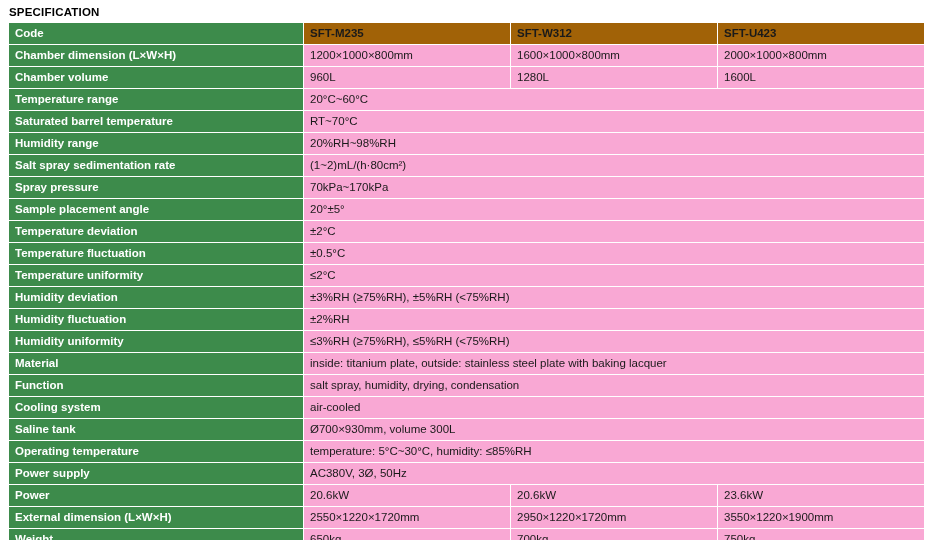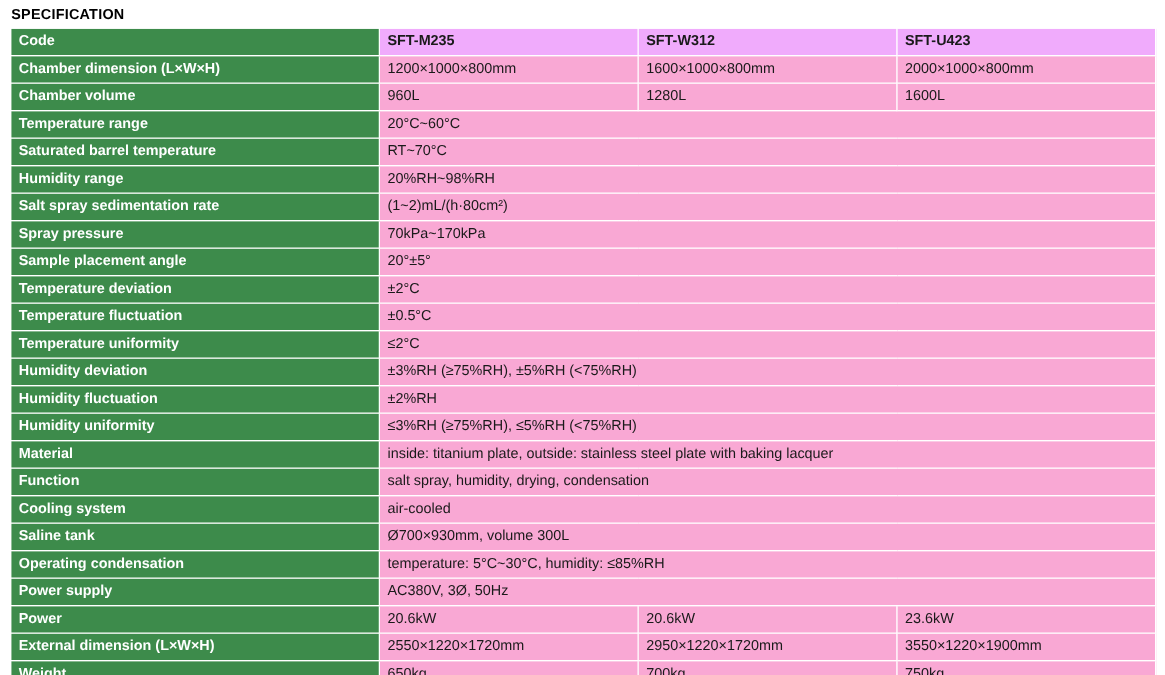--- a/index.html
+++ b/index.html
@@ -53,21 +53,21 @@
   }
   td.val {
     background: #f9a8d4;
     color: #1a1a1a;
     border: 1px solid #ffffff;
   }
   tr.header td.label {
     background: #3d8b4b;
   }
   tr.header td.val {
-    background: #f0abfc;
+    background: #a16207;
     font-weight: bold;
   }
 </style>
 </head>
 <body>
 
 <div class="page">
   <div class="spec-title">SPECIFICATION</div>
   <table class="spec">
     <colgroup>
@@ -153,21 +153,21 @@
         </tr>
         <tr>
           <td class="label">Cooling system</td>
           <td class="val" colspan="3">air-cooled</td>
         </tr>
         <tr>
           <td class="label">Saline tank</td>
           <td class="val" colspan="3">Ø700×930mm, volume 300L</td>
         </tr>
         <tr>
-          <td class="label">Operating condensation</td>
+          <td class="label">Operating temperature</td>
           <td class="val" colspan="3">temperature: 5°C~30°C, humidity: ≤85%RH</td>
         </tr>
         <tr>
           <td class="label">Power supply</td>
           <td class="val" colspan="3">AC380V, 3Ø, 50Hz</td>
         </tr>
         <tr>
           <td class="label">Power</td>
           <td class="val">20.6kW</td>
           <td class="val">20.6kW</td>

